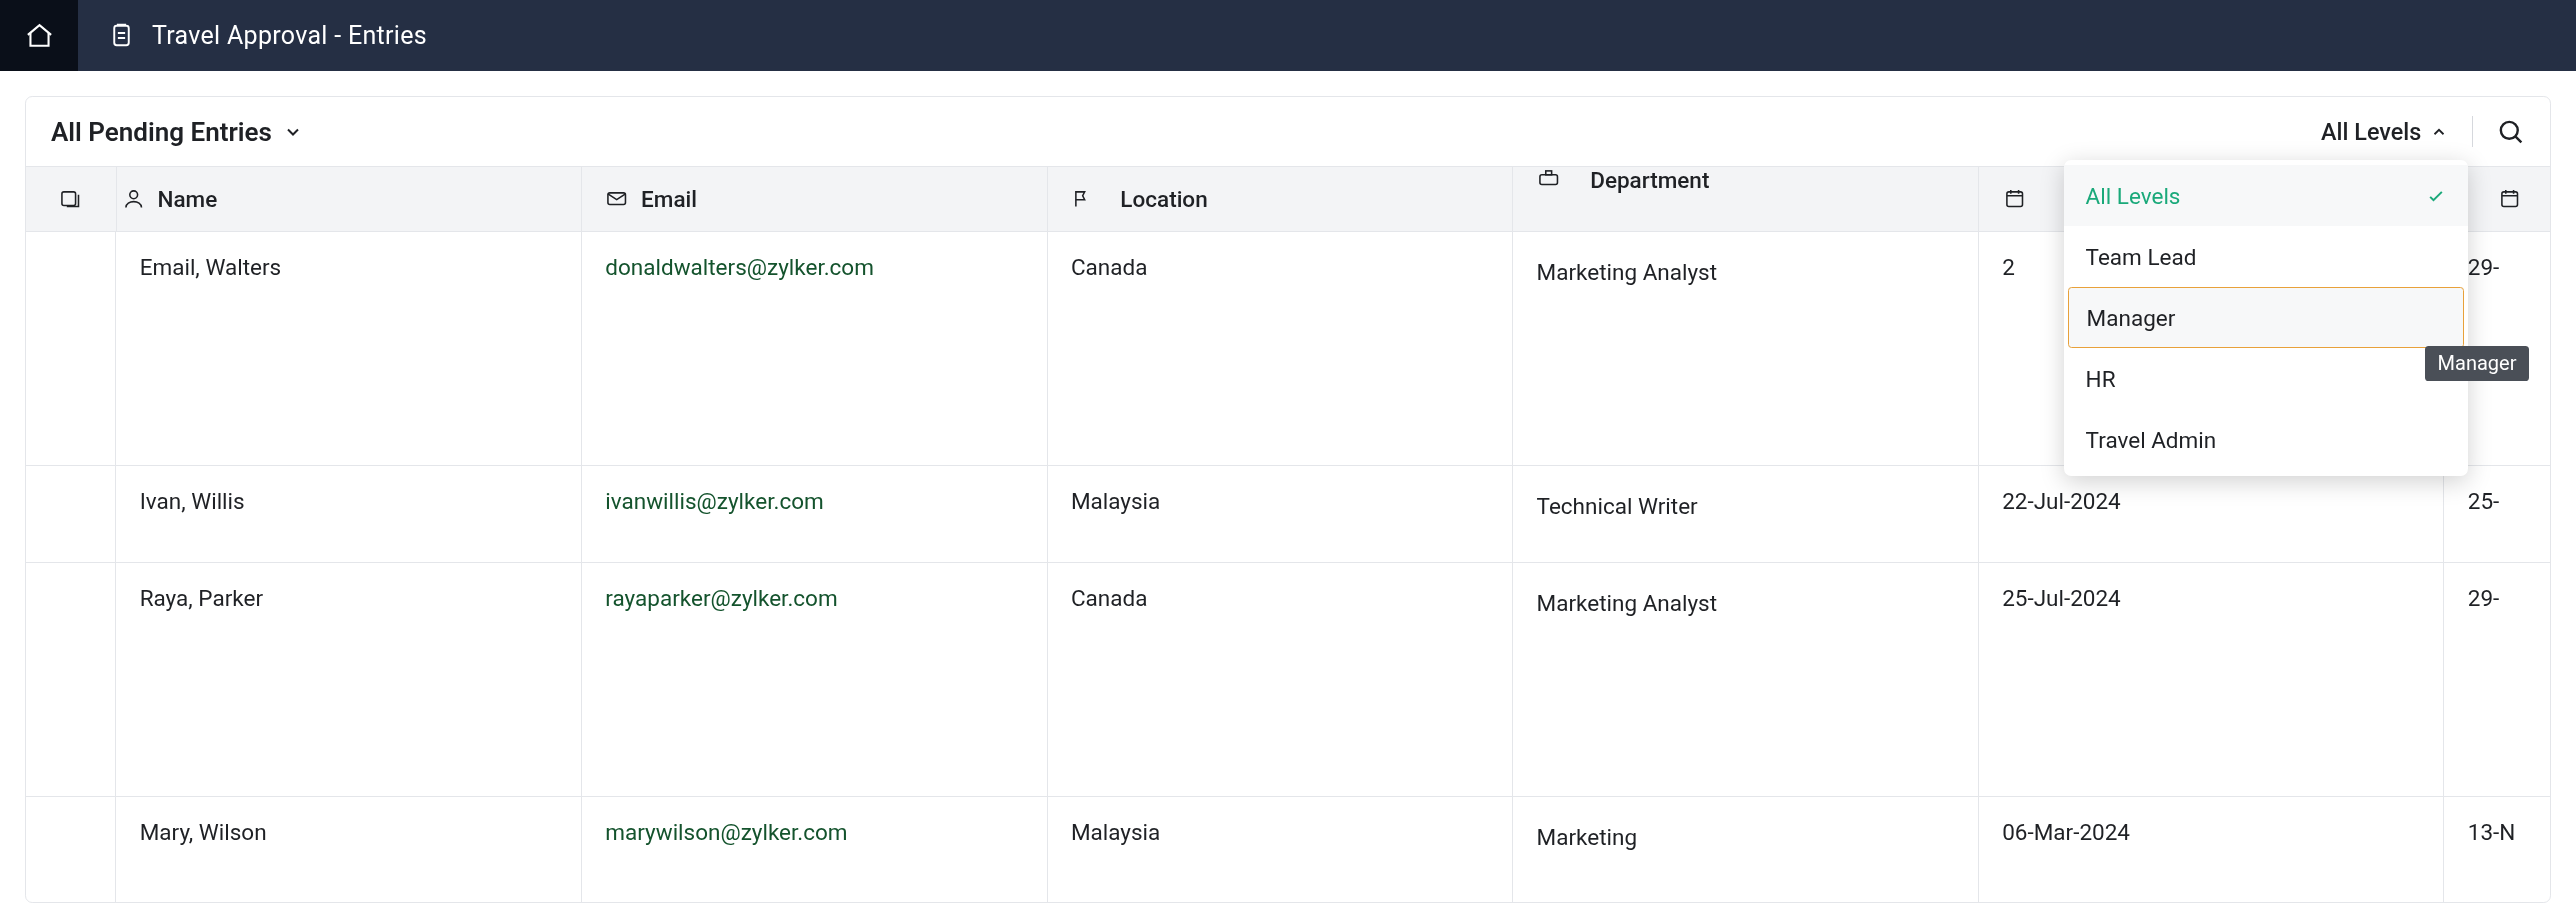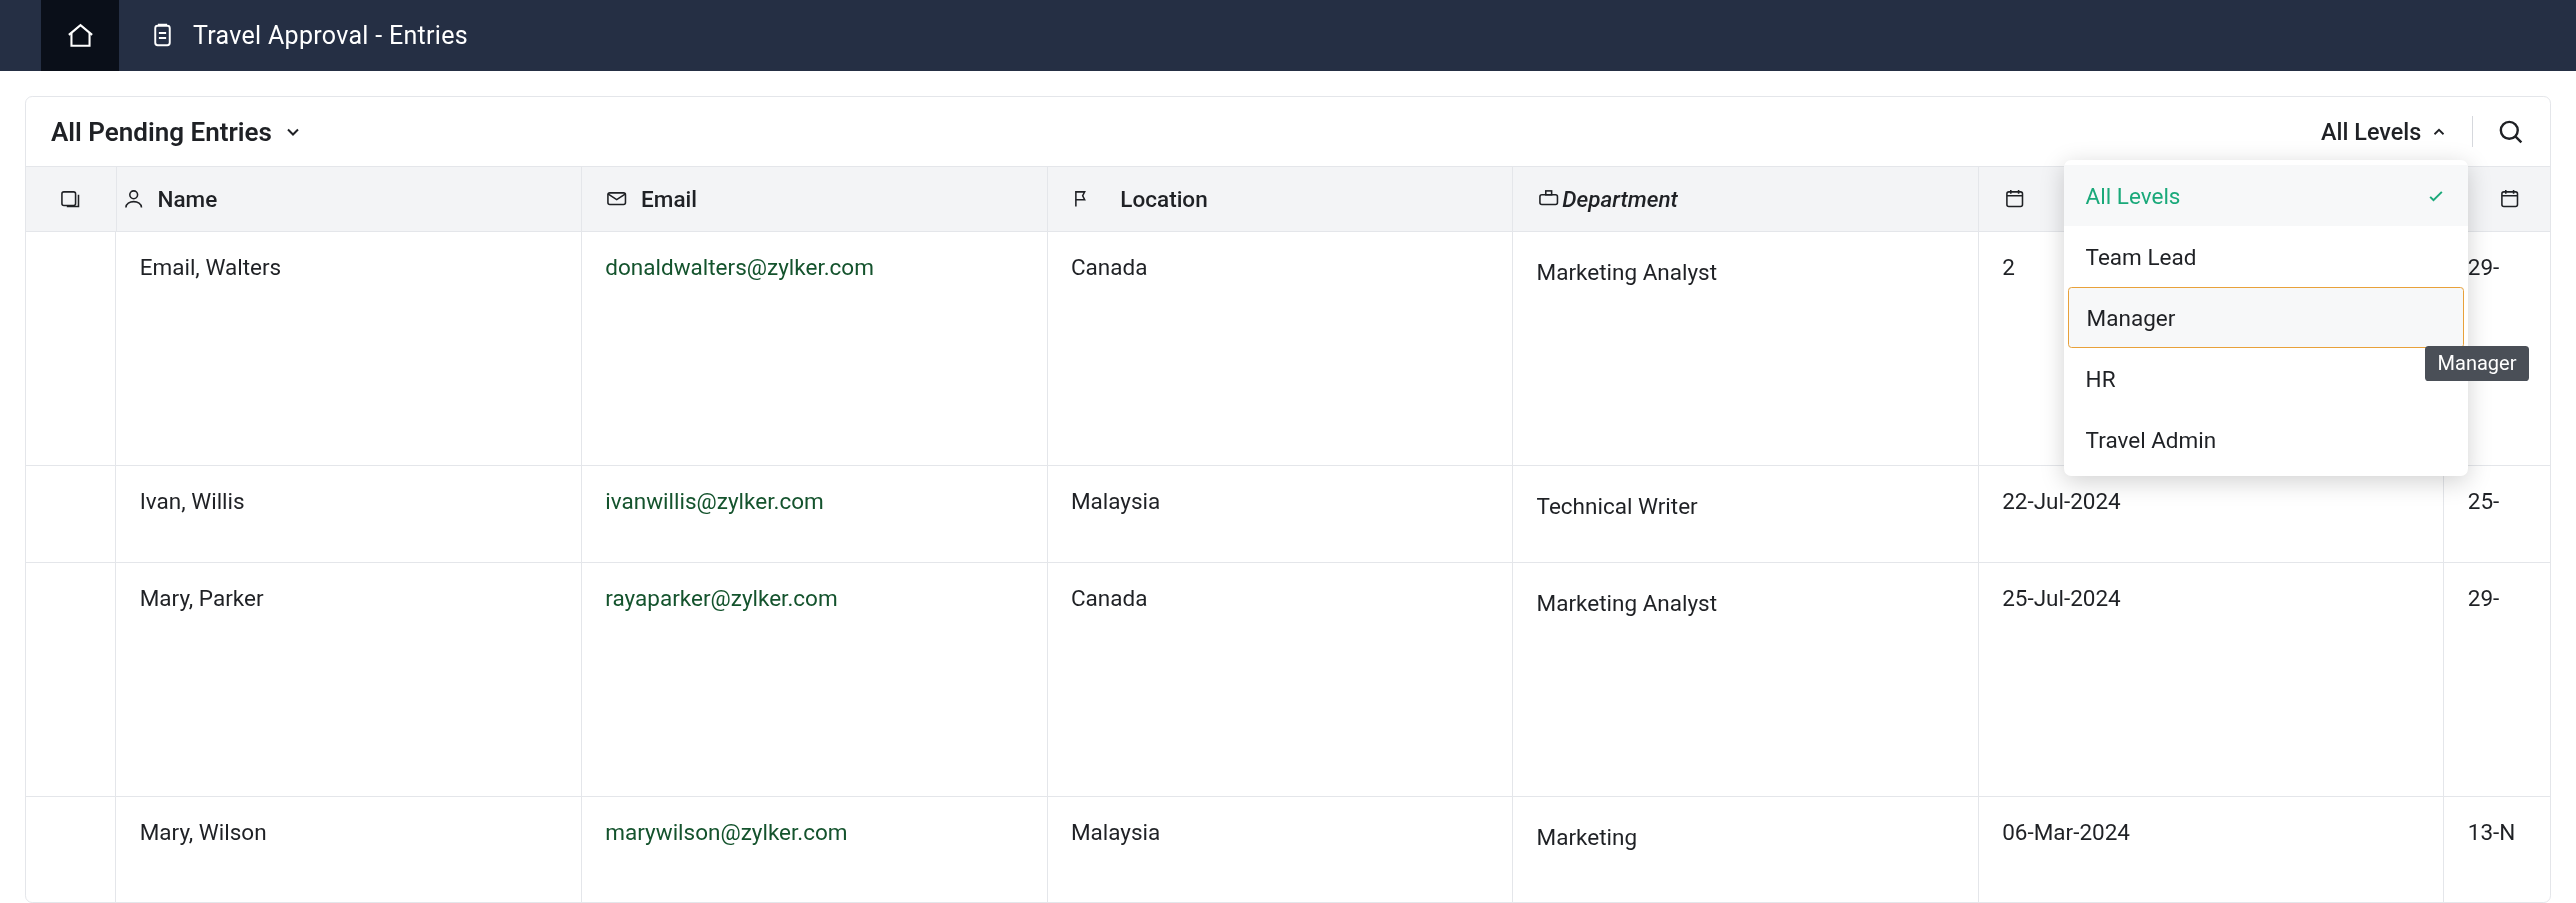--- a/index.html
+++ b/index.html
@@ -1,18 +1,18 @@
 <!DOCTYPE html>
 <html style="font-size:14.4px"><head>
 <meta charset="utf-8">
 <style>
   * { box-sizing: border-box; margin: 0; padding: 0; }
   html, body { width: 2576px; height: 903px; font-family: -apple-system, BlinkMacSystemFont, "Segoe UI", Roboto, Arial, sans-serif; background: #fff; color: #1f2125; overflow: hidden; }
   
-  .topbar { display: flex; align-items: center; height: 71px; background: #252f44; color: #fff; padding-left: 41px; }
+  .topbar { display: flex; align-items: center; height: 71px; background: #252f44; color: #fff; }
   .home-box { width: 78px; height: 71px; background: #0a0f19; display: flex; align-items: center; justify-content: center; }
   .home-box svg { width: 31px; height: 31px; stroke: #fff; fill: none; stroke-width: 1.6; }
   .title-wrap { display: flex; align-items: center; gap: 16px; padding-left: 29px; }
   .title-wrap .page-icon svg { width: 29px; height: 29px; stroke: #fff; fill: none; stroke-width: 1.6; }
   .page-title { font-size: 25px; font-weight: 400; letter-spacing: 0.3px; }
 
   .workspace { padding: 25px 25px 0 25px; height: calc(903px - 71px); }
   .panel { border: 0.9px solid #e4e6ea; border-radius: 7.2px; background: #fff; height: 100%; display: flex; flex-direction: column; overflow: hidden; }
 
   .panel-hdr { display: flex; align-items: center; height: 70px; padding: 0 25px; border-bottom: 0.9px solid #e4e6ea; }
@@ -22,21 +22,21 @@
   .level-sel { display: flex; align-items: center; gap: 9px; font-size: 23.4px; font-weight: 500; cursor: pointer; position: relative; }
   .level-sel .chev { width: 18px; height: 18px; }
   .divider { width: 0.9px; height: 31px; background: #d6d8dd; }
   .search-btn svg { width: 29px; height: 29px; stroke: #1f2125; fill: none; stroke-width: 2; }
 
   .thead { display: flex; height: 65px; background: #f3f4f6; border-bottom: 0.9px solid #e4e6ea; align-items: center; font-size: 22.5px; font-weight: 500; color: #1f2125; }
   .col-sel  { width: 94px; display:flex; align-items:center; justify-content:center; border-right: 0.9px solid #e4e6ea; height:100%; }
   .col-name { width: 483px; padding-left: 5px; display:flex; align-items:center; gap:12.6px; }
   .col-email{ width: 483px; padding-left: 23.4px; display:flex; align-items:center; gap:12.6px; }
   .col-loc  { width: 483px; padding-left: 23.4px; display:flex; align-items:center; gap:26px; }
-  .col-dept { width: 483px; padding-left: 23.4px; display:flex; align-items:center; gap:2px;font-style:italic; }
+  .col-dept { width: 483px; padding-left: 23.4px; display:flex; gap:30px; }
   .col-date { width: 483px; padding-left: 23.4px; display:flex; align-items:center; gap:12.6px; }
   .col-end  { width: 108px; padding-left: 23.4px; display:flex; align-items:center; justify-content:center; }
   .thead > div { border-right: 0.9px solid #e4e6ea; height:100%; }
   .thead > div:last-child { border-right:none; }
   .thead svg { width:23.4px; height:23.4px; stroke:#1f2125; fill:none; stroke-width:1.6; flex-shrink:0; }
 
   .tbody { flex: 1; overflow: hidden; position: relative; }
   .row { display: flex; border-bottom: 0.9px solid #e4e6ea; font-size: 22.5px; }
   .row > div { border-right: 0.9px solid #e4e6ea; padding: 21.6px 23.4px; }
   .row > div:last-child { border-right:none; }
@@ -196,21 +196,21 @@
         <div class="col-sel"></div>
         <div class="cell-name">Ivan, Willis</div>
         <div class="cell-email">ivanwillis@zylker.com</div>
         <div class="cell-loc">Malaysia</div>
         <div class="cell-dept">Technical Writer</div>
         <div class="cell-date">22-Jul-2024</div>
         <div class="cell-end">25-</div>
       </div>
       <div class="row row3">
         <div class="col-sel"></div>
-        <div class="cell-name">Mary, Parker</div>
+        <div class="cell-name">Raya, Parker</div>
         <div class="cell-email">rayaparker@zylker.com</div>
         <div class="cell-loc">Canada</div>
         <div class="cell-dept">Marketing Analyst</div>
         <div class="cell-date">25-Jul-2024</div>
         <div class="cell-end">29-</div>
       </div>
       <div class="row row4">
         <div class="col-sel"></div>
         <div class="cell-name">Mary, Wilson</div>
         <div class="cell-email">marywilson@zylker.com</div>

